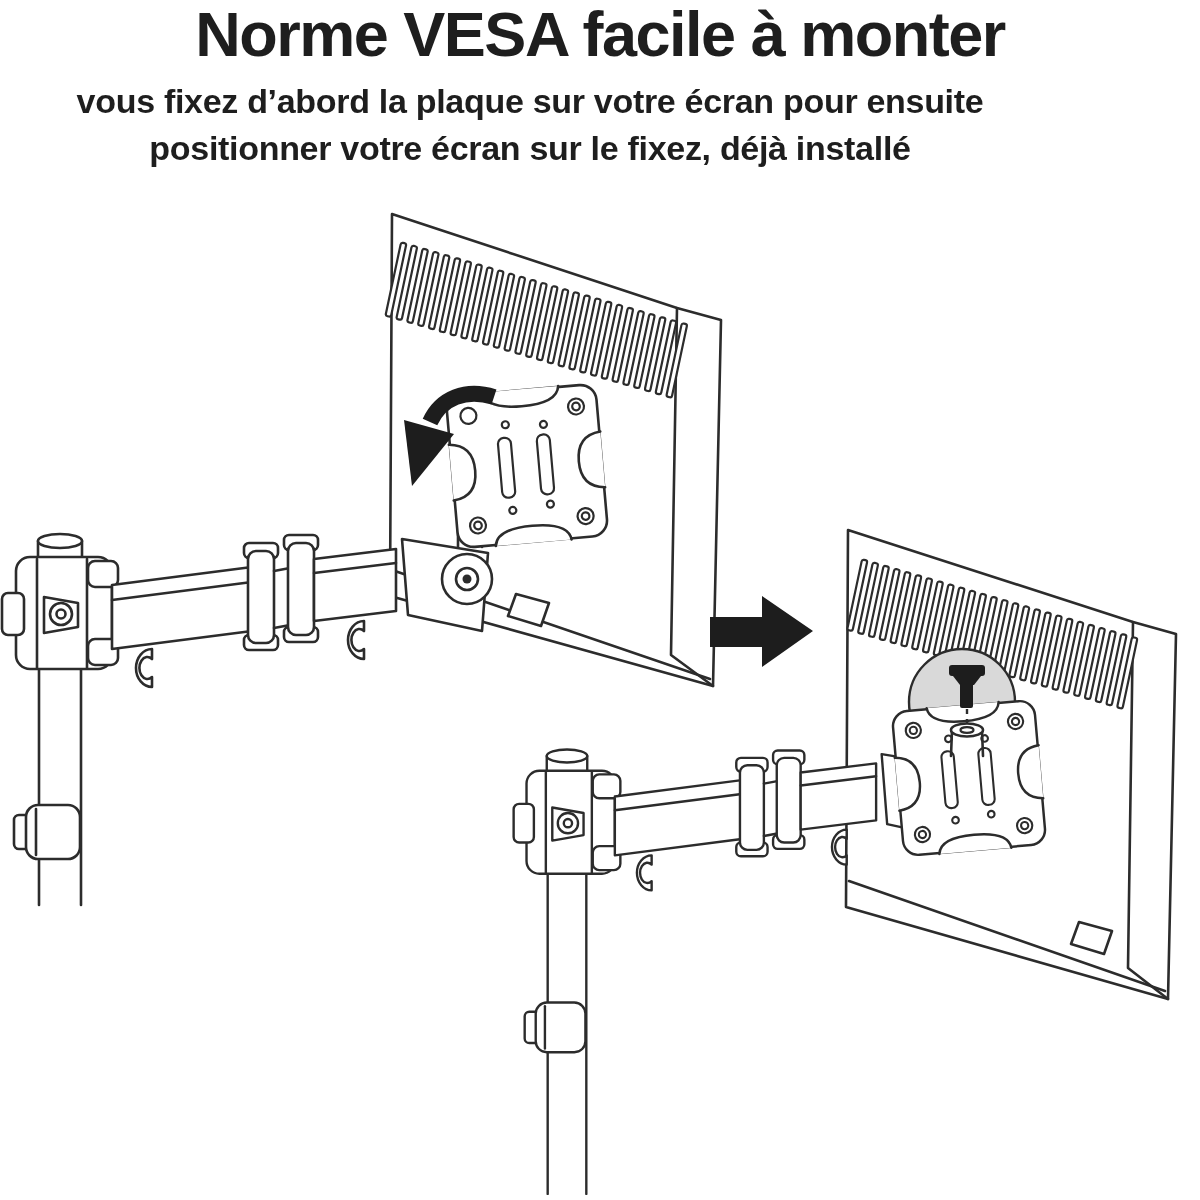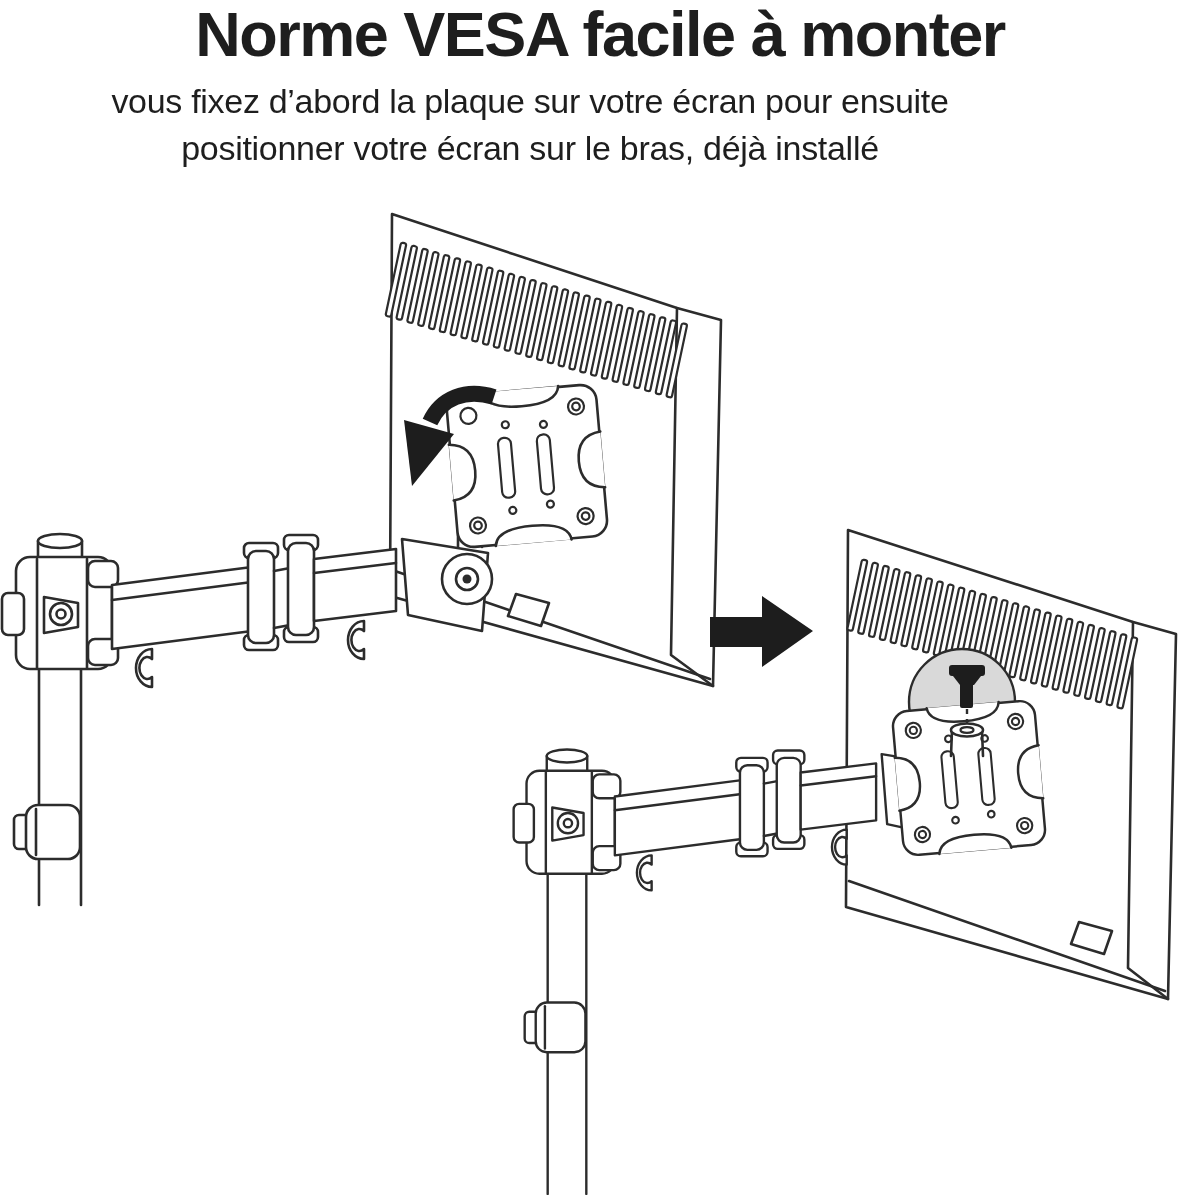--- a/index.html
+++ b/index.html
@@ -7,40 +7,40 @@
     width:1200px;height:1200px;position:relative;background:#ffffff;
     font-family:"Liberation Sans", sans-serif;overflow:hidden;
   }
   .title{
     position:absolute;top:-6px;left:0;width:1200px;text-align:center;
     font-size:63px;font-weight:700;letter-spacing:-1.5px;color:#1e1e1e;
     line-height:80px;white-space:nowrap;
   }
   .subtitle{
     position:absolute;top:78px;left:0;width:1060px;text-align:center;
-    font-size:34px;font-weight:400;letter-spacing:-0.3px;color:#1e1e1e;
+    font-size:34px;font-weight:700;letter-spacing:-0.3px;color:#1e1e1e;
     line-height:47px;
   }
   svg.diagram{position:absolute;left:0;top:0;}
   .draw{fill:#ffffff;stroke:#2c2c2c;stroke-width:2.6;stroke-linecap:round;stroke-linejoin:round;}
   .thin{stroke-width:2.2;}
   .solid{fill:#1d1d1d;stroke:none;}
   .ink{fill:#2c2c2c;stroke:none;}
   .nofill{fill:none;}
   .vents rect{fill:#ffffff;stroke:#2c2c2c;stroke-width:2.2;}
   .dashline{stroke:#2c2c2c;stroke-width:2.4;stroke-dasharray:5 5;fill:none;}
   .grayfill{fill:#d9d9d9;stroke:#2c2c2c;stroke-width:2.4;}
 </style>
 </head>
 <body>
 
 <div class="title">Norme VESA facile à monter</div>
 <div class="subtitle">
   <div>vous fixez d’abord la plaque sur votre écran pour ensuite</div>
-  <div>positionner votre écran sur le bras, déjà installé</div>
+  <div>positionner votre écran sur le fixez, déjà installé</div>
 </div>
 
 <svg class="diagram" width="1200" height="1200" viewBox="0 0 1200 1200">
   <defs>
 
     <g id="cable-clip">
       <path class="draw" d="M 12,2 A 16 19 0 1 0 12,40 L 12,30 A 8 11 0 1 1 12,12 Z"></path>
     </g>
 
     <g id="pole-clip">

